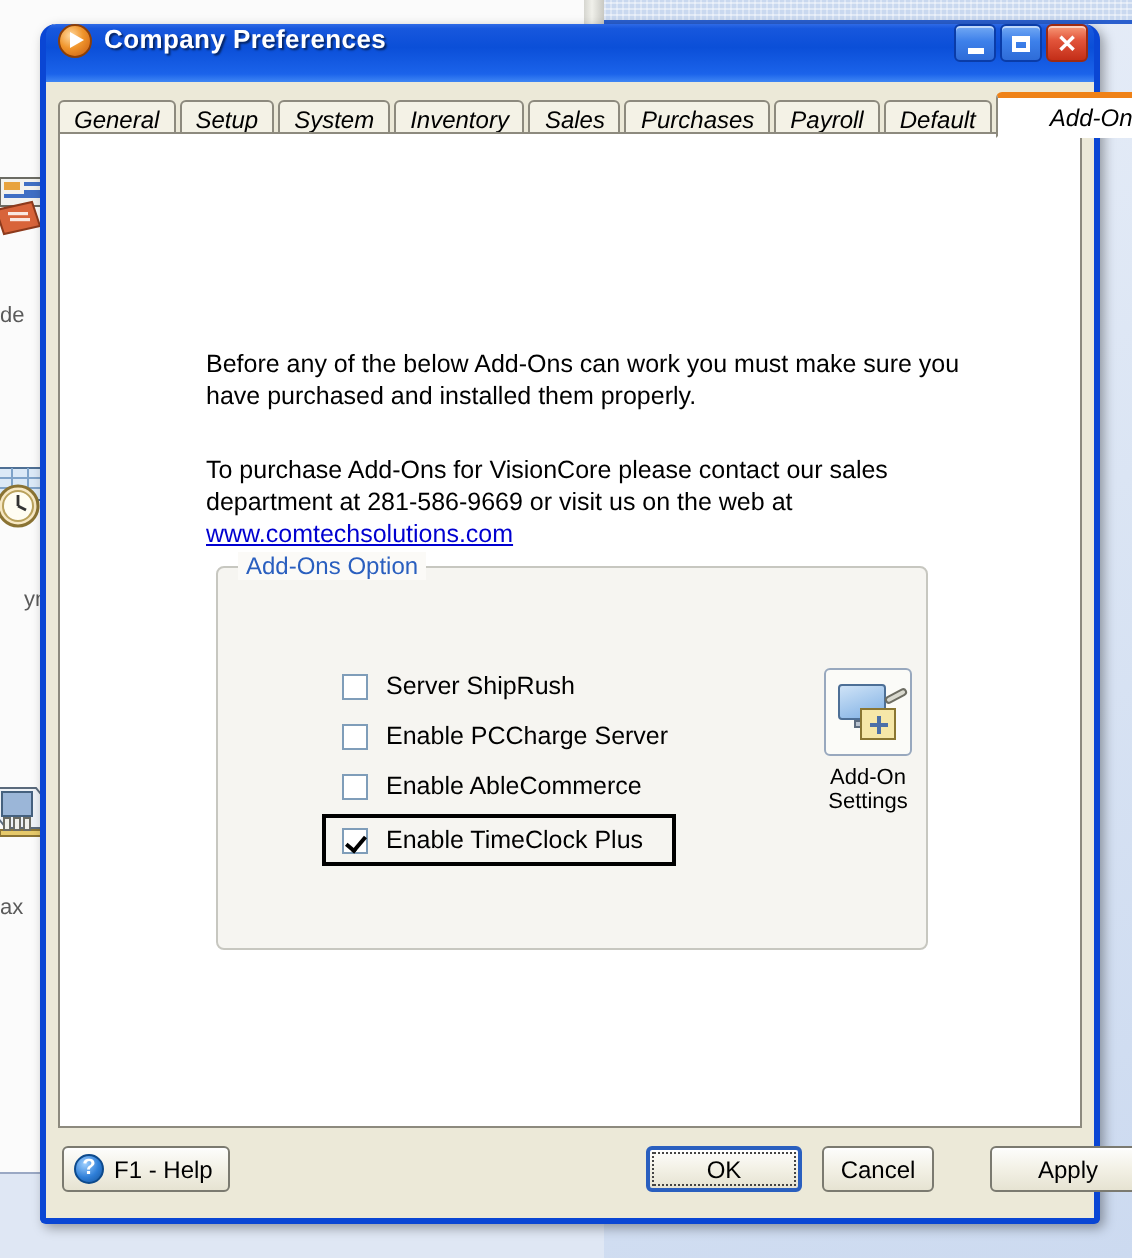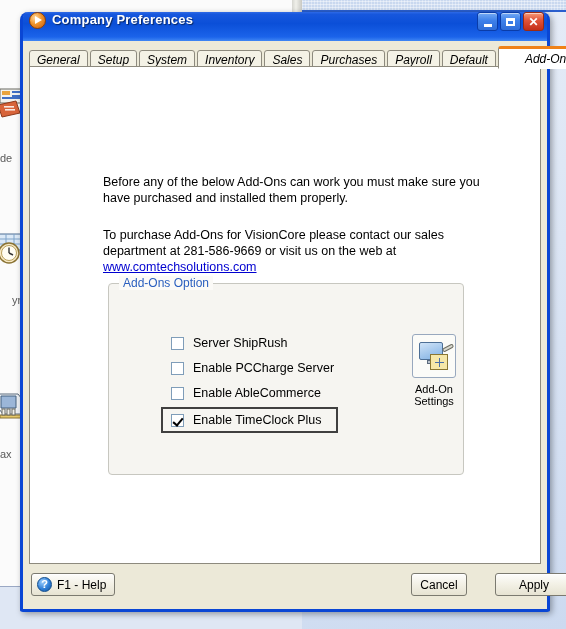--- a/index.html
+++ b/index.html
@@ -243,21 +243,21 @@
   }
   .check-row {
     display: flex;
     align-items: center;
     height: 22px;
     margin-bottom: 3px;
     padding: 0 4px;
     box-sizing: border-box;
   }
   .check-row.highlighted {
-    border: 2px solid #404040;
+    border: 2px solid #000000;
     height: 26px;
     margin-left: -6px;
     padding-left: 8px;
     padding-right: 8px;
     margin-top: 1px;
   }
   .checkbox {
     width: 13px; height: 13px;
     border: 1px solid #7f9db9;
     background: #fff;
@@ -541,20 +541,24 @@
       </div>
     </div>
 
   </div>
 
   <div class="footer">
     <div class="btn btn-help">
       <span class="help-icon">?</span>
       <span>F1 - Help</span>
     </div>
+    <div class="btn btn-ok">
+      <span class="focusring"></span>
+      <span>OK</span>
+    </div>
     <div class="btn btn-cancel">
       <span>Cancel</span>
     </div>
     <div class="btn btn-apply">
       <span>Apply</span>
     </div>
   </div>
 
 </div>
 

